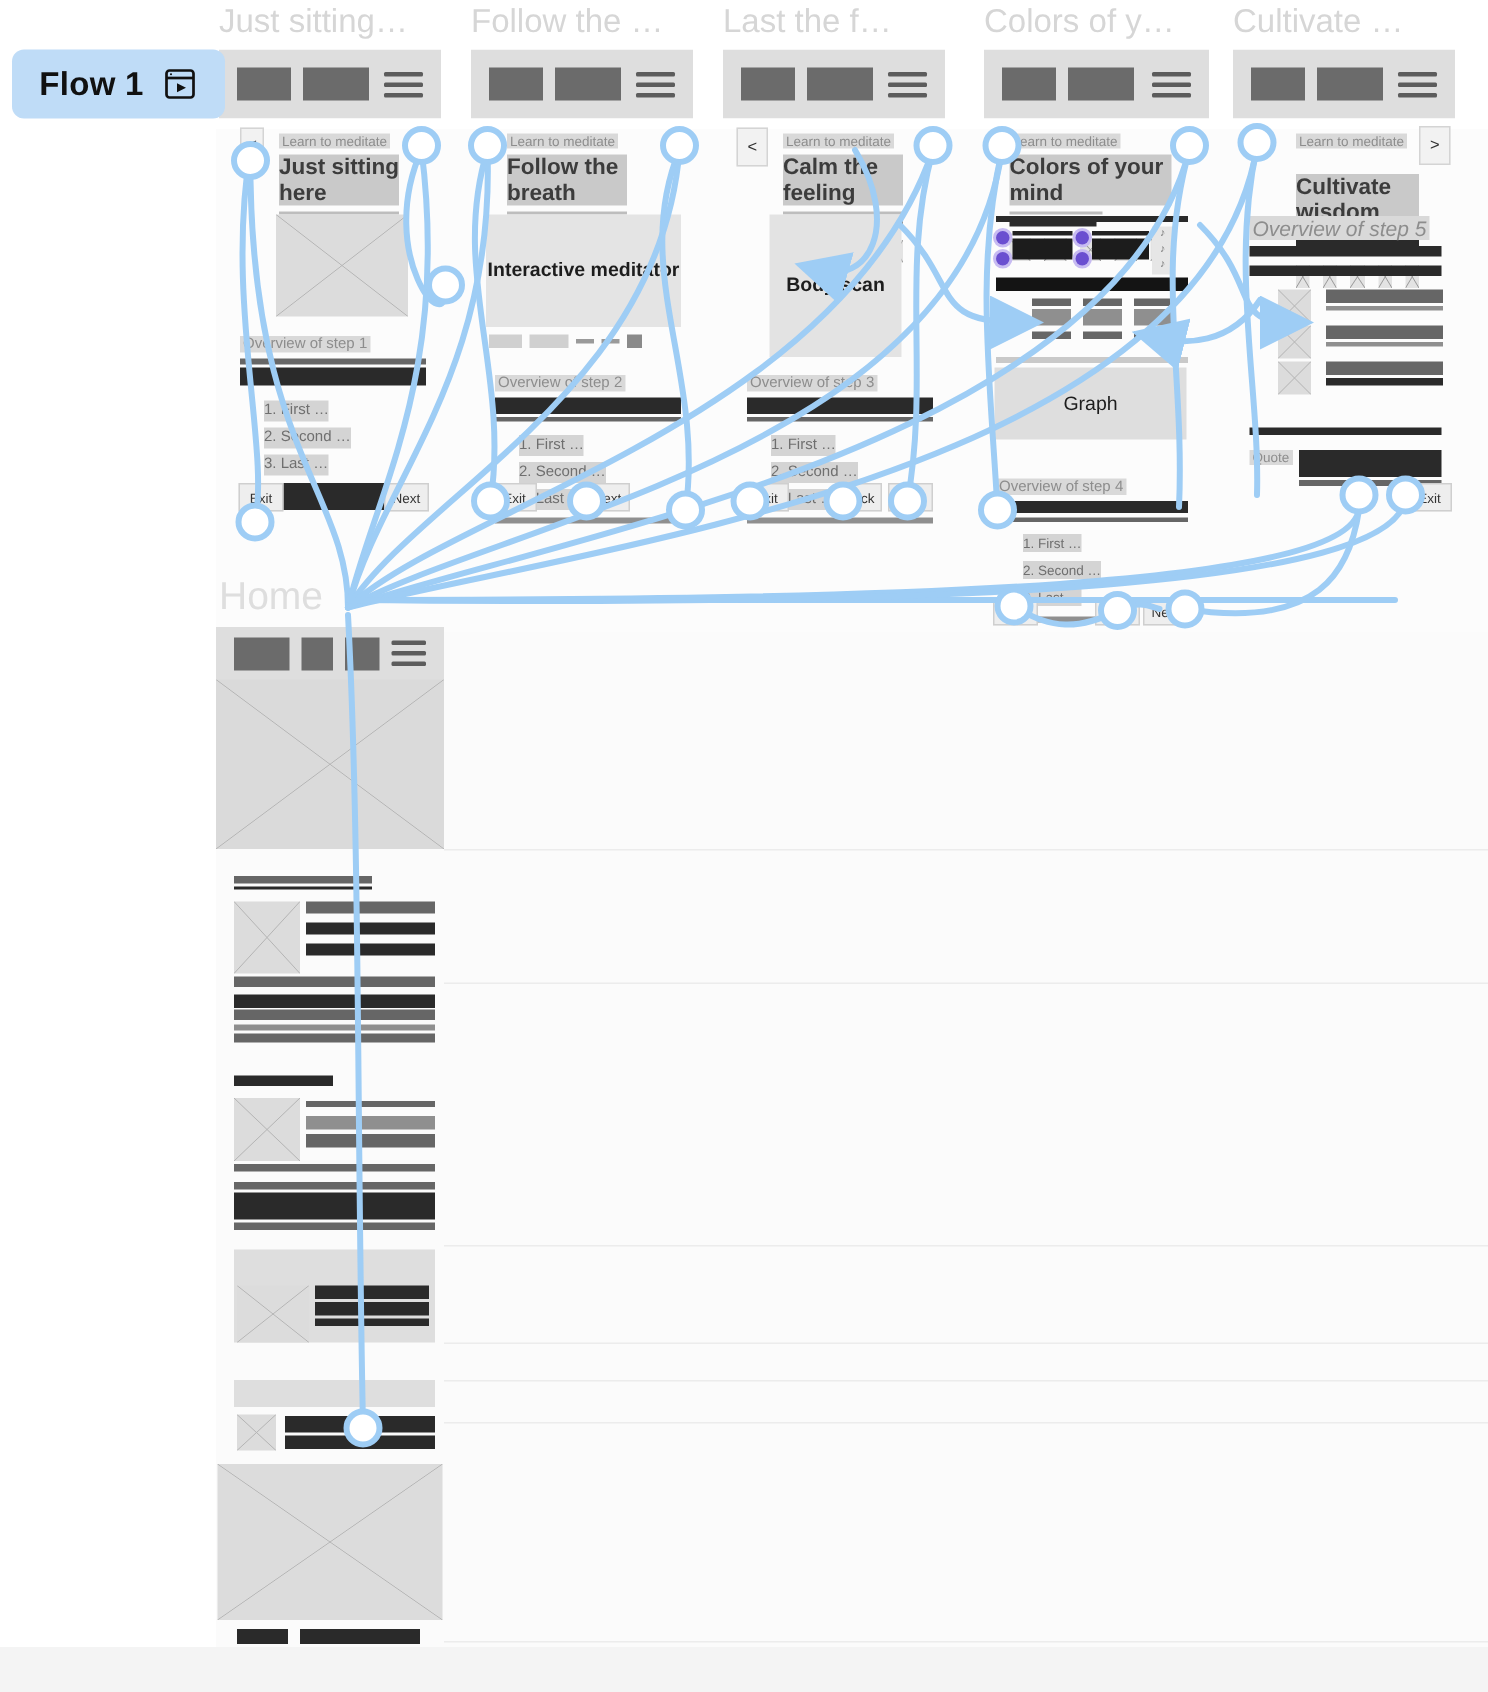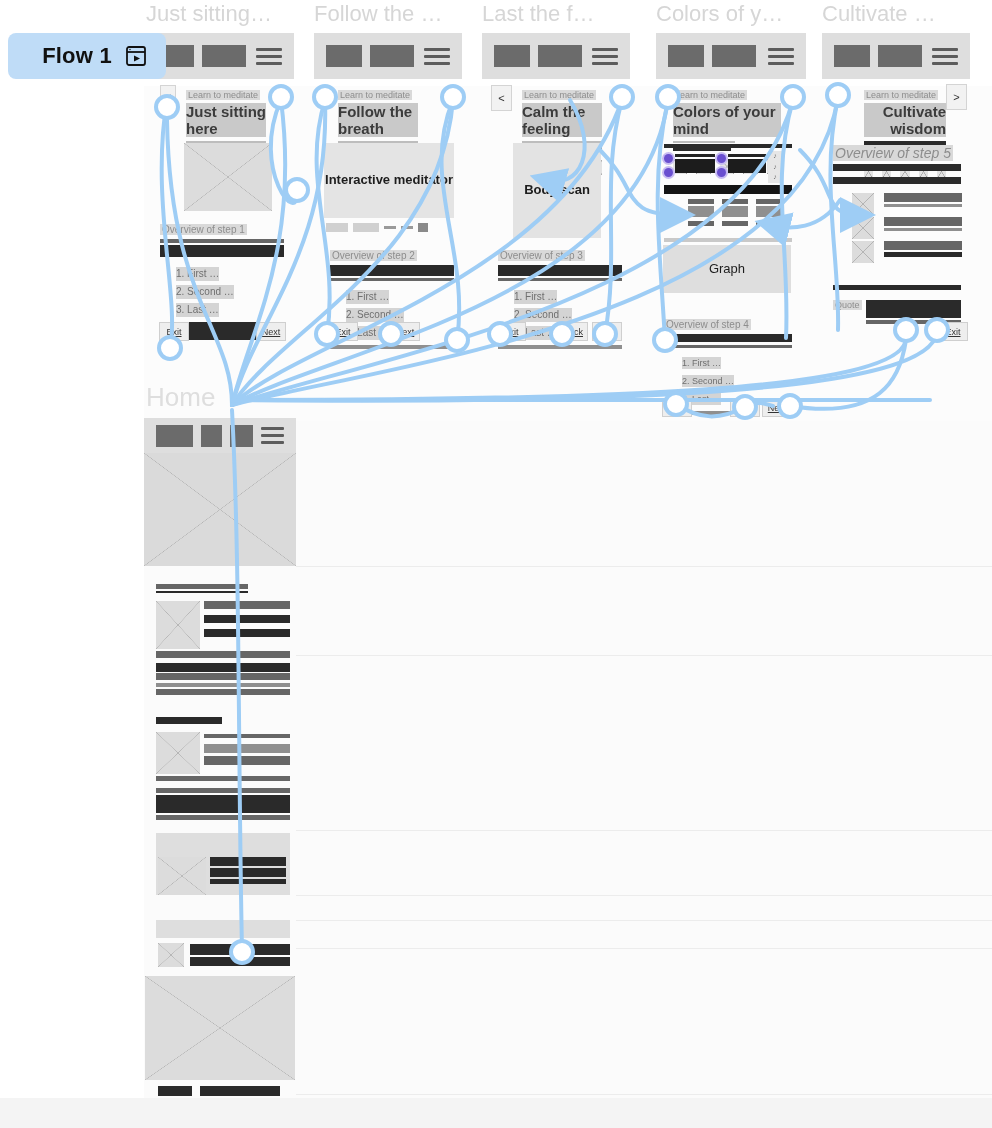--- a/index.html
+++ b/index.html
@@ -14,21 +14,20 @@
   
   .bg-strip{position:absolute;background:#f4f4f4;}
 
   
   .flow-badge{
     position:absolute;left:8px;top:33px;width:142px;height:46px;
     background:#bfdcf7;border-radius:8px;
     display:flex;align-items:center;justify-content:center;gap:12px;
     color:#111;font-size:22px;font-weight:700;letter-spacing:.2px;
     z-index:40;
-    padding-left:16px;
   }
   .flow-badge .ico{width:24px;height:24px;}
 
   
   .scr-title{
     position:absolute;color:#d6d6d6;font-size:22px;font-weight:400;
     white-space:nowrap;overflow:hidden;
     z-index:5;
   }
   .scr-title.big{font-size:26px;color:#dedede;}
@@ -58,21 +57,21 @@
   .xrow{display:flex;gap:9px;}
   .xbox{width:15px;height:15px;position:relative;background:#e3e3e3;}
   .xbox:before,.xbox:after{content:"";position:absolute;inset:0;
     background:linear-gradient(to top right,transparent calc(50% - .6px),#9a9a9a 50%,transparent calc(50% + .6px));}
   .xbox:after{background:linear-gradient(to bottom right,transparent calc(50% - .6px),#9a9a9a 50%,transparent calc(50% + .6px));}
 
   .bigbox{background:#e0e0e0;display:flex;align-items:center;justify-content:center;
     text-align:center;color:#1d1d1d;font-size:13px;font-weight:700;line-height:1.45;}
 
   .btn{background:#eee;border:1px solid #cfcfcf;font-size:9px;color:#333;
-    display:flex;align-items:center;justify-content:center;text-decoration:underline;}
+    display:flex;align-items:center;justify-content:center;}
   .navarrow{background:#f2f2f2;border:1px solid #d4d4d4;font-size:11px;color:#333;
     display:flex;align-items:center;justify-content:center;}
 
   .listline{color:#6f6f6f;font-size:10px;background:#d4d4d4;display:inline-block;line-height:1.35;}
 
   .swatch{width:9px;height:9px;border-radius:50%;background:#6a4fd0;box-shadow:0 0 0 2px #c7bbf2;}
 
   
   .wires{position:absolute;inset:0;z-index:20;pointer-events:none;}
 
@@ -315,21 +314,21 @@
       <div class="burger">
           <i></i>
           <i></i>
           <i></i>
         </div>
     </div>
   </div>
   <div class="navarrow" style="position:absolute;left:946px;top:84px;width:19px;height:24px;z-index:7;">&gt;</div>
   <div style="position:absolute;left:864px;top:84px;width:82px;z-index:7;">
     <div class="eyebrow">Learn to meditate</div>
-    <div class="headline" style="margin-top:1px;text-align:right;">Cultivate wisdom</div>
+    <div class="headline" style="margin-top:14px;">Cultivate wisdom</div>
     <div class="bar t" style="margin-top:3px;height:16px;"></div>
     <div class="xrow" style="margin-top:7px;">
       <div class="xbox"></div>
       <div class="xbox"></div>
       <div class="xbox"></div>
       <div class="xbox"></div>
       <div class="xbox"></div>
     </div>
   </div>
   <div style="position:absolute;left:833px;top:144px;width:128px;z-index:7;">

